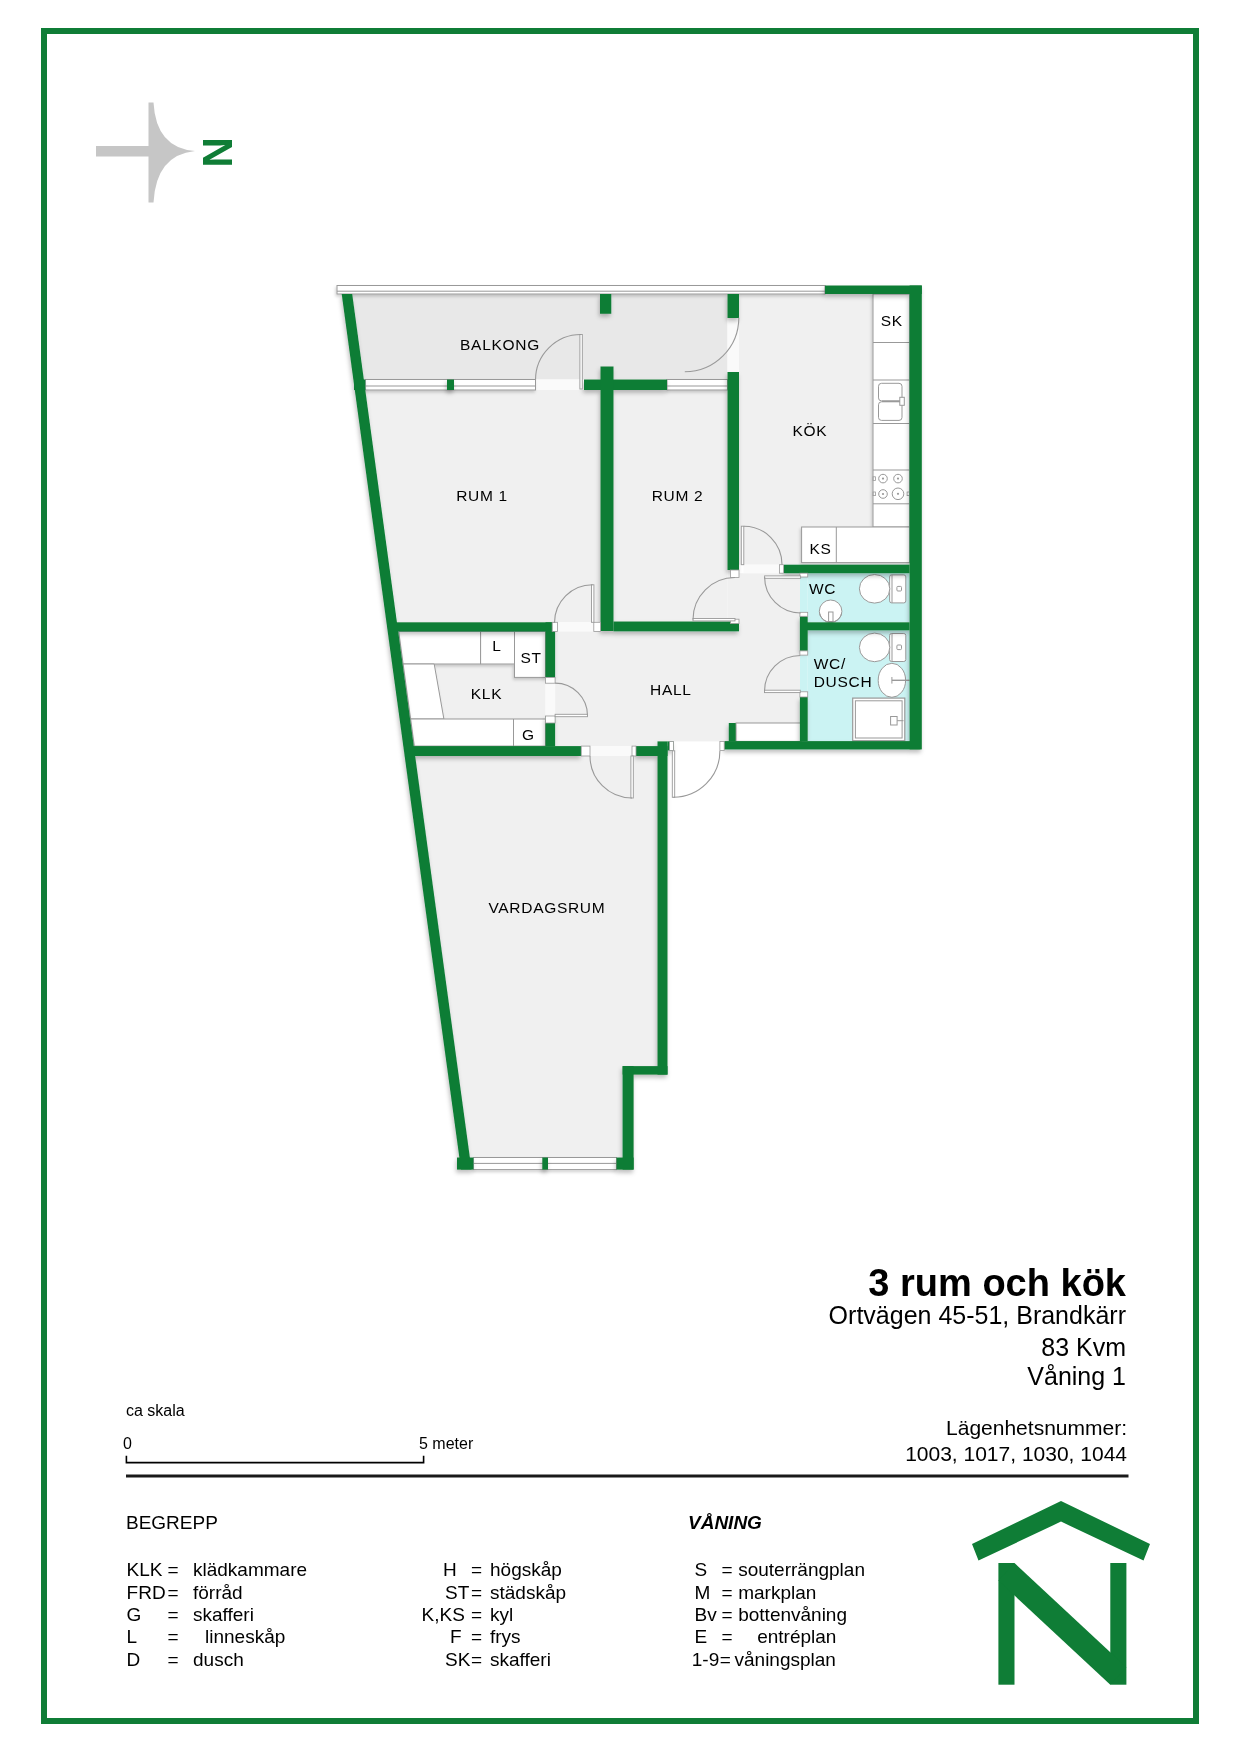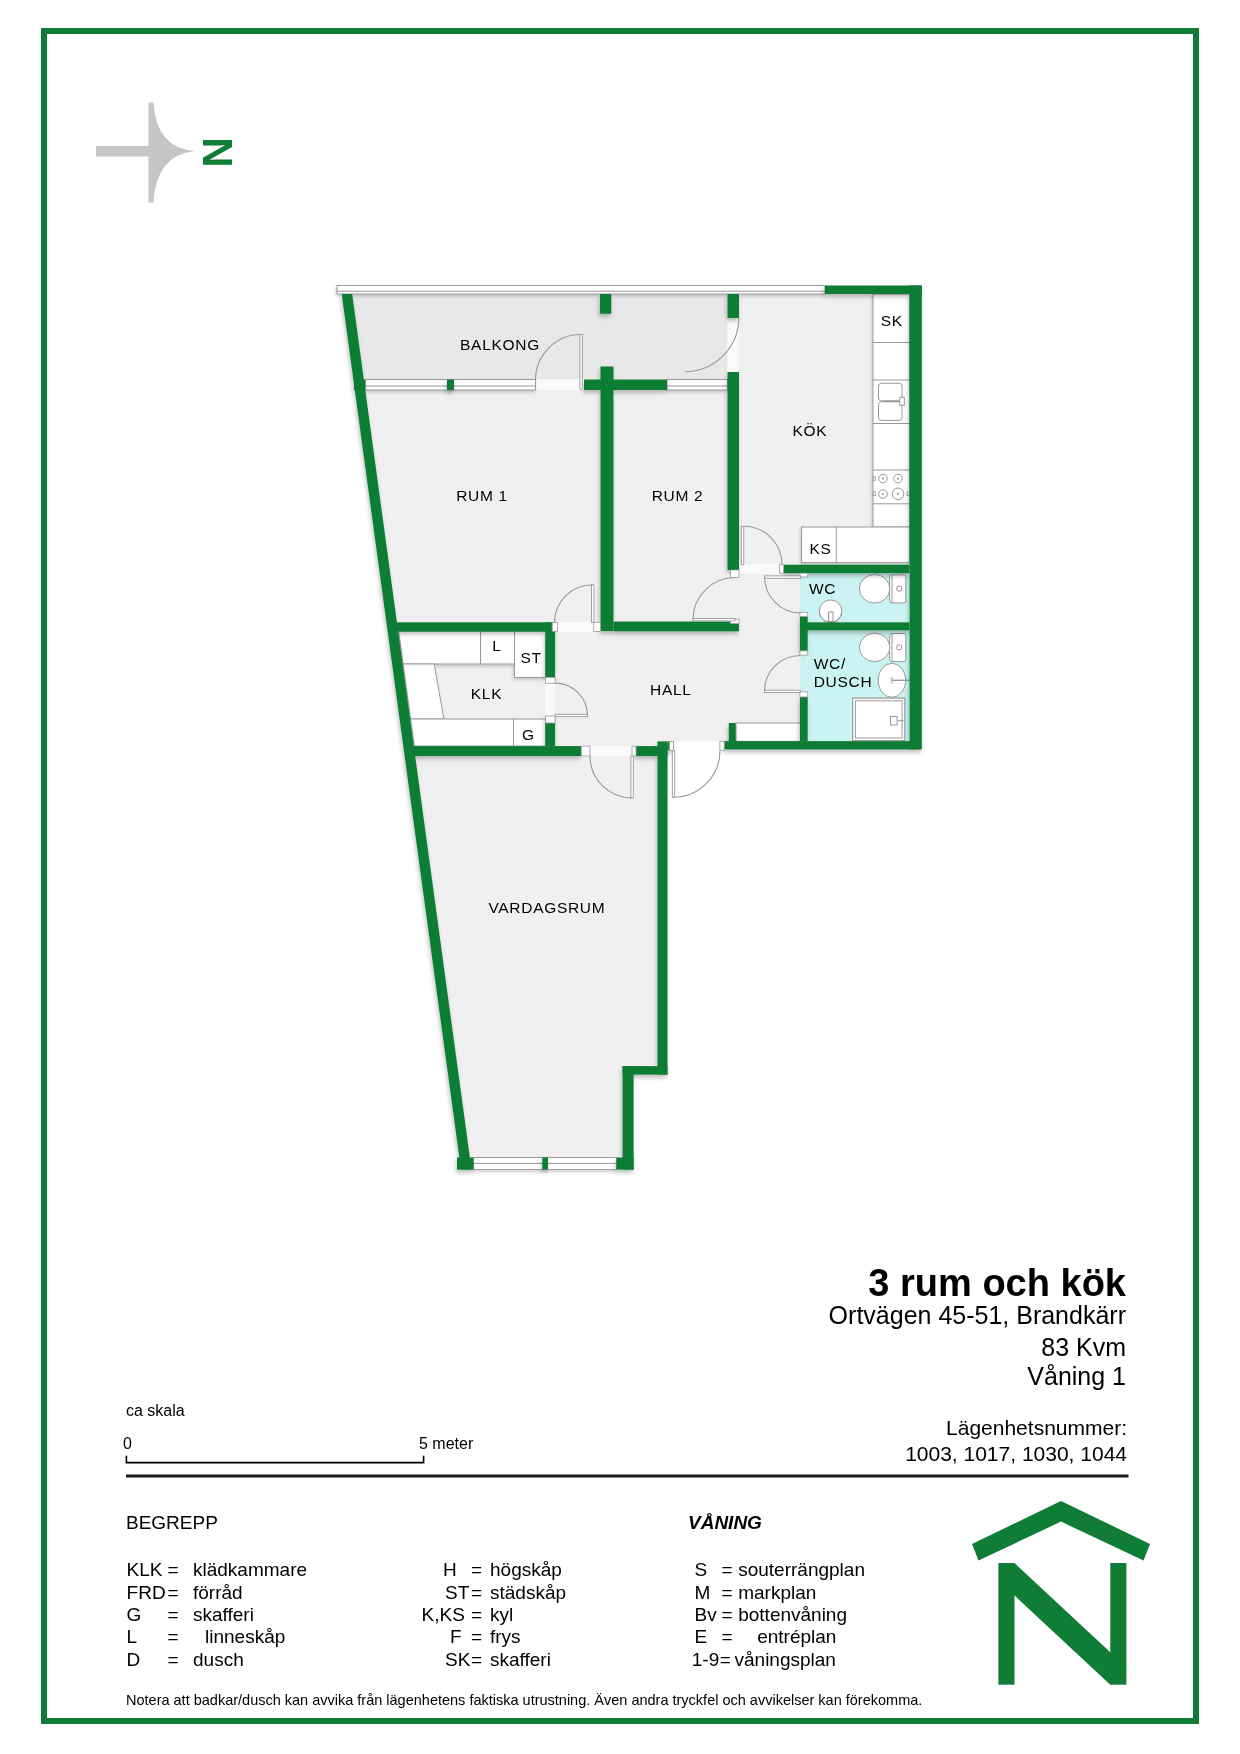--- a/index.html
+++ b/index.html
@@ -249,14 +249,13 @@
 <div class="t" style="left:126.6px; top:1648.7px; font-size:19px;">D</div>
 <div class="t" style="left:167.6px; top:1648.7px; font-size:19px;">=</div>
 <div class="t" style="left:193px; top:1648.7px; font-size:19px;">dusch</div>
 <div class="t" style="left:445px; top:1648.7px; font-size:19px;">SK</div>
 <div class="t" style="left:471px; top:1648.7px; font-size:19px;">=</div>
 <div class="t" style="left:490px; top:1648.7px; font-size:19px;">skafferi</div>
 <div class="t" style="left:691.8px; top:1648.7px; font-size:19px;">1-9</div>
 <div class="t" style="left:719.7px; top:1648.7px; font-size:19px;">=</div>
 <div class="t" style="left:734.5px; top:1648.7px; font-size:19px;">våningsplan</div>
 
-<div class="t" style="left:126px; top:1692px; font-size:14.5px;">Notera att badkar/dusch kan avvika från lägenhetens faktiska utrustning. Även andra tryckfel och avvikelser kan förekomma.</div>
 </div>
 
 </body></html>

